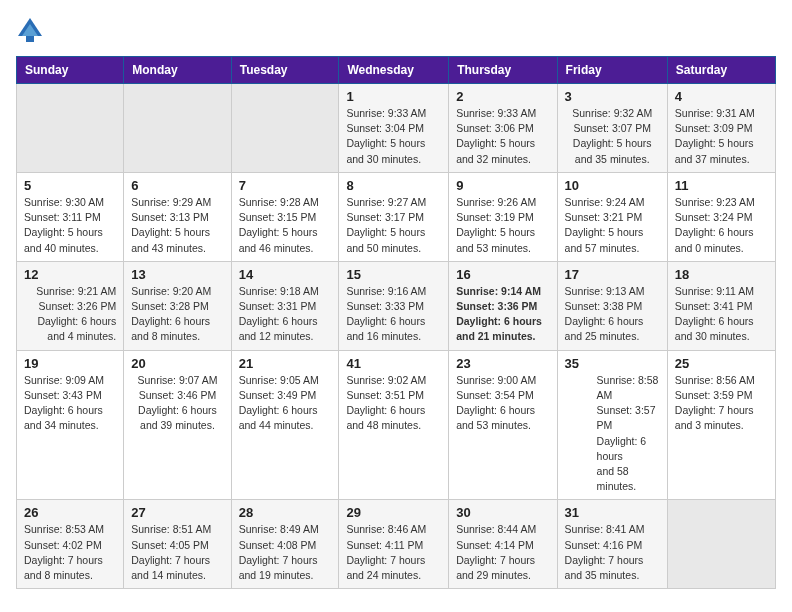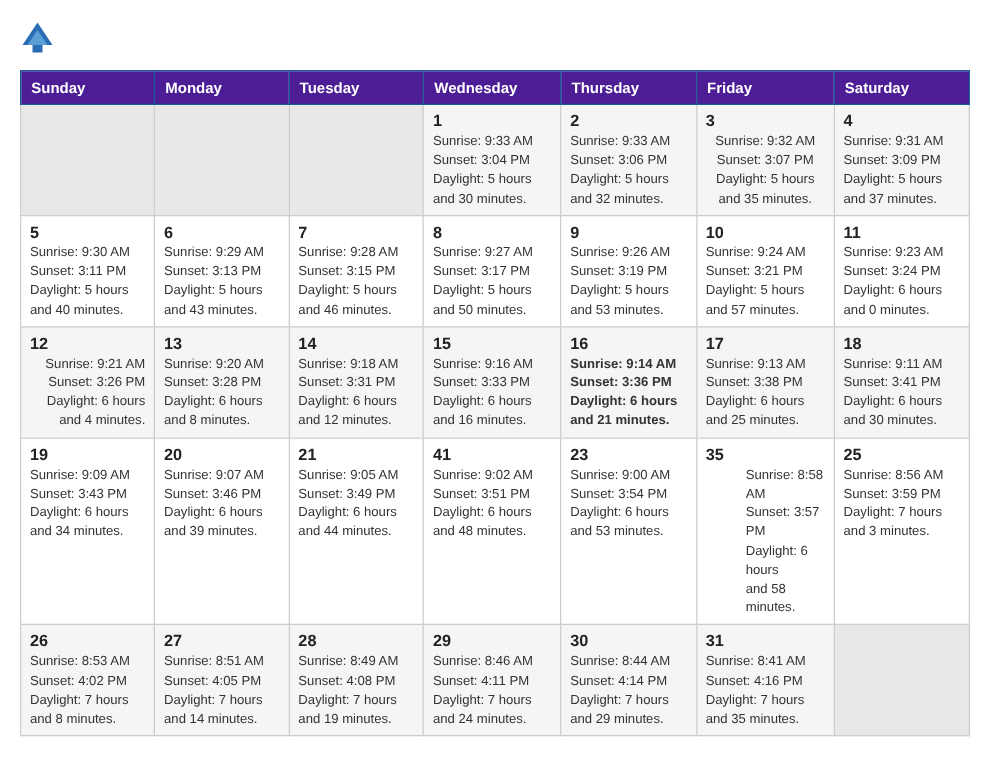--- a/index.html
+++ b/index.html
@@ -256,21 +256,21 @@
       <tr>
         <td>
           <span class="day-num">19</span>
           <div class="day-info" style="white-space: pre-line;">Sunrise: 9:09 AM
 Sunset: 3:43 PM
 Daylight: 6 hours
 and 34 minutes.</div>
         </td>
         <td>
           <span class="day-num">20</span>
-          <div class="day-info" style="white-space: pre-line;">Sunrise: 9:07 AM
+          <div class="day-info" style="white-space: pre-line; text-align: center;">Sunrise: 9:07 AM
 Sunset: 3:46 PM
 Daylight: 6 hours
 and 39 minutes.</div>
         </td>
         <td>
           <span class="day-num">21</span>
           <div class="day-info" style="white-space: pre-line;">Sunrise: 9:05 AM
 Sunset: 3:49 PM
 Daylight: 6 hours
 and 44 minutes.</div>

